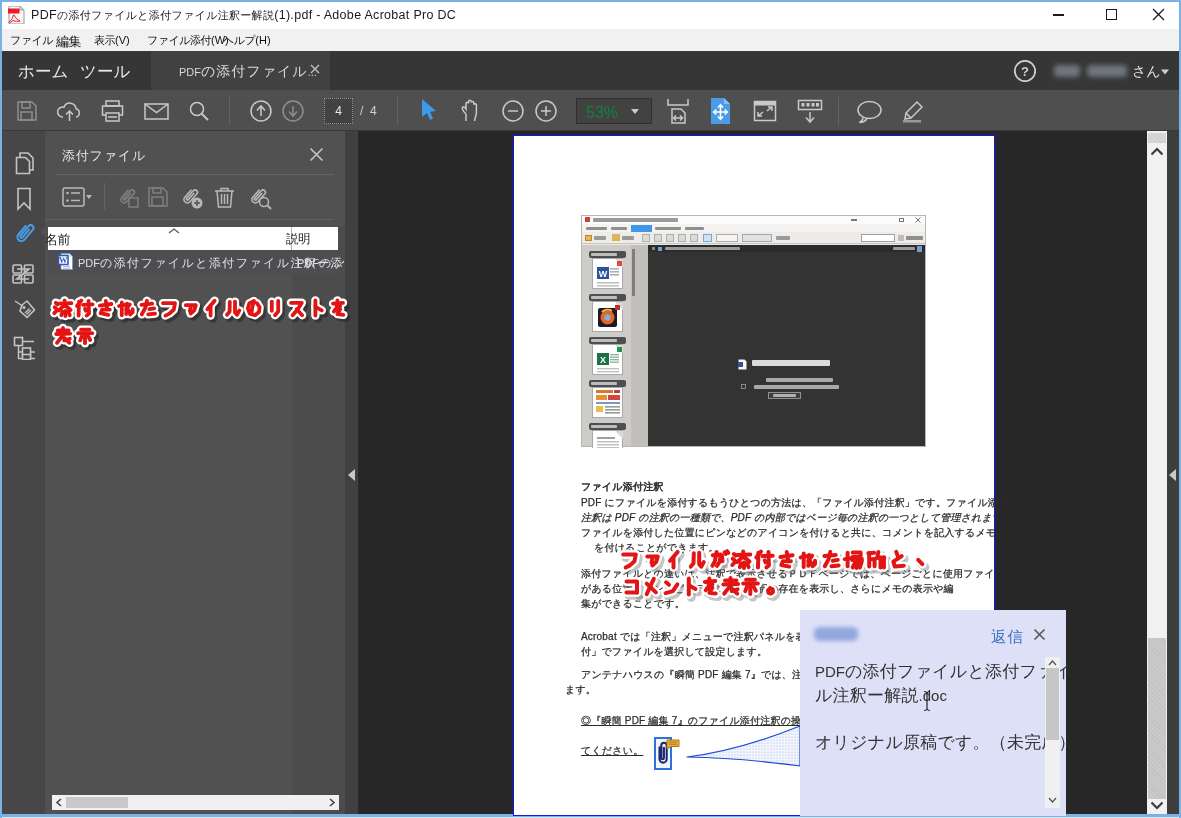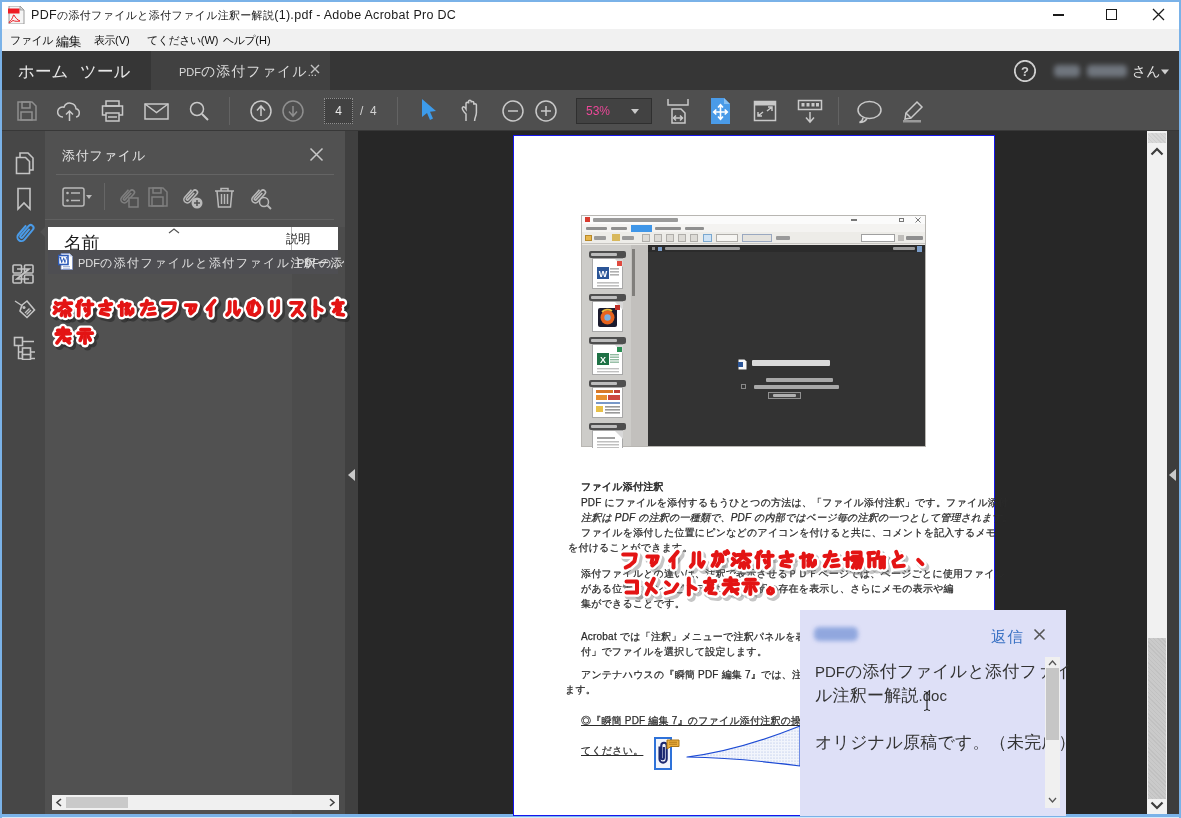--- a/index.html
+++ b/index.html
@@ -19,21 +19,21 @@
 <div class="abs" style="left:31px;top:8px;font-size:12.5px;color:#1b1b1b;letter-spacing:0.3px">PDF<span style="font-size:11px">の添付ファイルと添付ファイル注釈ー解説</span>(1).pdf - Adobe Acrobat Pro DC</div>
 <div class="abs" style="left:1053px;top:14px;width:11px;height:1.5px;background:#1a1a1a"></div>
 <div class="abs" style="left:1106px;top:9px;width:11px;height:11px;border:1.2px solid #1a1a1a"></div>
 <svg class="abs" style="left:1152px;top:8px" width="13" height="13" viewBox="0 0 13 13">
     <path d="M1,1 L12,12 M12,1 L1,12" stroke="#1a1a1a" stroke-width="1.3"></path>
   </svg>
 <div class="abs" style="left:2px;top:29px;width:1177px;height:22px;background:#f1f1f1"></div>
 <div class="abs" style="left:10px;top:33px;font-size:11px;color:#111"><span style="letter-spacing:-0.5px">ファイル</span></div>
 <div class="abs" style="left:56px;top:33px;font-size:13px;color:#111"><span style="letter-spacing:-0.5px">編集</span></div>
 <div class="abs" style="left:94px;top:33px;font-size:11px;color:#111"><span style="letter-spacing:-0.5px">表示</span>(V)</div>
-<div class="abs" style="left:147px;top:33px;font-size:11px;color:#111"><span style="letter-spacing:-0.5px">てください</span>(W)</div>
+<div class="abs" style="left:147px;top:33px;font-size:11px;color:#111"><span style="letter-spacing:-0.5px">ファイル添付</span>(W)</div>
 <div class="abs" style="left:223px;top:33px;font-size:11px;color:#111"><span style="letter-spacing:-0.5px">ヘルプ</span>(H)</div>
 <div class="abs" style="left:2px;top:51px;width:1177px;height:39px;background:#363636"></div>
 <div class="abs" style="left:18px;top:61px;font-size:16.5px;color:#e8e8e8;letter-spacing:0px">ホーム</div>
 <div class="abs" style="left:80px;top:61px;font-size:16.5px;color:#e8e8e8">ツール</div>
 <div class="abs" style="left:151px;top:51px;width:179px;height:39px;background:#414141"></div>
 <div class="abs" style="left:179px;top:63px;font-size:11px;color:#dadada">PDF<span style="font-size:14px;letter-spacing:1px">の添付ファイル</span>...</div>
 <svg class="abs" style="left:310px;top:64px" width="10" height="10" viewBox="0 0 10 10">
     <path d="M1,1 L9,9 M9,1 L1,9" stroke="#c2c2c2" stroke-width="1.4"></path>
   </svg>
 <svg class="abs" style="left:1014px;top:60px" width="22" height="22" viewBox="0 0 22 22">
@@ -91,21 +91,21 @@
 <svg class="abs" style="left:501px;top:99px" width="24" height="24" viewBox="0 0 24 24">
     <circle cx="12" cy="12" r="10" stroke="#c9c9c9" fill="none" stroke-width="1.5"></circle>
     <line x1="7" y1="12" x2="17" y2="12" stroke="#c9c9c9" fill="none" stroke-width="1.5"></line>
   </svg>
 <svg class="abs" style="left:534px;top:99px" width="24" height="24" viewBox="0 0 24 24">
     <circle cx="12" cy="12" r="10" stroke="#c9c9c9" fill="none" stroke-width="1.5"></circle>
     <line x1="7" y1="12" x2="17" y2="12" stroke="#c9c9c9" fill="none" stroke-width="1.5"></line>
     <line x1="12" y1="7" x2="12" y2="17" stroke="#c9c9c9" fill="none" stroke-width="1.5"></line>
   </svg>
 <div class="abs" style="left:576px;top:98px;width:76px;height:26px;background:#424242;border:1px solid #2f2f2f"></div>
-<div class="abs" style="left:586px;top:104px;font-size:12px;color:#ec4899">53%</div>
+<div class="abs" style="left:586px;top:104px;font-size:16px;color:#15803d">53%</div>
 <svg class="abs" style="left:630px;top:108px" width="10" height="7" viewBox="0 0 10 7">
     <path d="M1,1 L5,6 L9,1 z" fill="#c9c9c9"></path>
   </svg>
 <svg class="abs" style="left:666px;top:98px" width="24" height="26" viewBox="0 0 24 26">
     <path d="M2,1 v6 h20 v-6" stroke="#c9c9c9" fill="none" stroke-width="1.5"></path>
     <path d="M6,25 v-14 h9 l4,4 v10 z" stroke="#c9c9c9" fill="none" stroke-width="1.5"></path>
     <path d="M8,20 h8 M10,17.5 l-2.5,2.5 l2.5,2.5 M14,17.5 l2.5,2.5 l-2.5,2.5" stroke="#c9c9c9" fill="none" stroke-width="1.5"></path>
   </svg>
 <svg class="abs" style="left:709px;top:97px" width="23" height="28" viewBox="0 0 23 28">
     <path d="M2,1 h13 l6,6 v20 h-19 z" fill="#4a9be8"></path>
@@ -216,21 +216,21 @@
   </svg>
 <svg class="abs" style="left:246px;top:186px" width="26" height="24" viewBox="0 0 26 24">
     <g transform="rotate(42 11 11)">
       <path d="M8,4 v10 a3.4,3.4 0 0 0 6.8,0 v-10.5 a2.4,2.4 0 0 0 -4.8,0 v10 a1.1,1.1 0 0 0 2.2,0 v-9" fill="none" stroke="#b9b9b9" stroke-width="1.6"></path>
     </g>
     <circle cx="18" cy="16" r="4.5" fill="none" stroke="#b9b9b9" stroke-width="1.5"></circle>
     <line x1="21.5" y1="19.5" x2="25" y2="23" stroke="#b9b9b9" stroke-width="1.8"></line>
   </svg>
 <div class="abs" style="left:48px;top:227px;width:290px;height:23px;background:#ffffff"></div>
 <div class="abs" style="left:291px;top:227px;width:1px;height:23px;background:#b5b5b5"></div>
-<div class="abs" style="left:64px;top:231px;font-size:18px;color:#1a1a1a;letter-spacing:-0.5px">名前</div>
+<div class="abs" style="left:45px;top:231px;font-size:13px;color:#1a1a1a;letter-spacing:-0.5px">名前</div>
 <div class="abs" style="left:286px;top:231px;font-size:12.5px;color:#1a1a1a;letter-spacing:-0.5px">説明</div>
 <svg class="abs" style="left:168px;top:228px" width="12" height="6" viewBox="0 0 12 6">
     <path d="M1,5 L6,1 L11,5" fill="none" stroke="#555" stroke-width="1.2"></path>
   </svg>
 <div class="abs" style="left:48px;top:250px;width:290px;height:24px;background:#4e4e52"></div>
 <svg class="abs" style="left:58px;top:253px" width="15" height="17" viewBox="0 0 15 17">
 <path d="M3,0.5 h8.5 l3,3 v13 h-11.5 z" fill="#fff" stroke="#7d92c8" stroke-width=".8"></path>
 <path d="M11.5,0.5 l3,3 h-3 z" fill="#c8d4ee"></path>
 <rect x="0.5" y="2.5" width="9.5" height="9" fill="#fff" stroke="#2d5bb8" stroke-width="1.6"></rect>
 <text x="5.2" y="10" text-anchor="middle" font-size="8.5" font-weight="bold" fill="#2d5bb8" font-family="Liberation Serif">W</text>
@@ -530,21 +530,21 @@
 <div class="abs" style="left:766px;top:378px;width:67px;height:4px;background:#a8a8a8;border-radius:1px"></div>
 <div class="abs" style="left:754px;top:384.5px;width:85px;height:4px;background:#a8a8a8;border-radius:1px"></div>
 <div class="abs" style="left:741px;top:383.5px;width:5px;height:5px;border:1px solid #888"></div>
 <div class="abs" style="left:768px;top:392px;width:33px;height:7px;background:#3e3e3e;border:1px solid #909090"></div>
 <div class="abs" style="left:773px;top:394px;width:23px;height:3px;background:#b0b0b0;border-radius:1px"></div>
 <div class="abs" style="left:578px;top:448px;width:350px;height:30px;background:#ffffff"></div>
 <div class="abs" style="left:581px;top:480px;font-family:'Liberation Sans',sans-serif;font-size:10px;letter-spacing:0.2px;-webkit-text-stroke:0.25px #2b2b2b;white-space:nowrap;color:#2b2b2b;"><span style="-webkit-text-stroke:0.5px #2b2b2b">ファイル添付注釈</span></div>
 <div class="abs" style="left:581px;top:496px;font-family:'Liberation Sans',sans-serif;font-size:10px;letter-spacing:0.2px;-webkit-text-stroke:0.25px #2b2b2b;white-space:nowrap;color:#2b2b2b;">PDF にファイルを添付するもうひとつの方法は、「ファイル添付注釈」です。ファイル添付</div>
 <div class="abs" style="left:581px;top:511px;font-family:'Liberation Sans',sans-serif;font-size:10px;letter-spacing:0.2px;-webkit-text-stroke:0.25px #2b2b2b;white-space:nowrap;color:#2b2b2b;font-style:italic;">注釈は PDF の注釈の一種類で、PDF の内部ではページ毎の注釈の一つとして管理されます。</div>
 <div class="abs" style="left:581px;top:526px;font-family:'Liberation Sans',sans-serif;font-size:10px;letter-spacing:0.2px;-webkit-text-stroke:0.25px #2b2b2b;white-space:nowrap;color:#2b2b2b;">ファイルを添付した位置にピンなどのアイコンを付けると共に、コメントを記入するメモ</div>
-<div class="abs" style="left:568px;top:541px;font-family:Liberation Serif, serif;font-size:10px;letter-spacing:0.2px;-webkit-text-stroke:0.25px #2b2b2b;white-space:nowrap;color:#2b2b2b;">を付けることができます。</div>
+<div class="abs" style="left:594px;top:541px;font-family:Liberation Serif, serif;font-size:10px;letter-spacing:0.2px;-webkit-text-stroke:0.25px #2b2b2b;white-space:nowrap;color:#2b2b2b;">を付けることができます。</div>
 <div class="abs" style="left:581px;top:567px;font-family:'Liberation Sans',sans-serif;font-size:10px;letter-spacing:0.2px;-webkit-text-stroke:0.25px #2b2b2b;white-space:nowrap;color:#2b2b2b;">添付ファイルとの違いは、注釈で表示させるＰＤＦページでは、ページごとに使用ファイル</div>
 <div class="abs" style="left:581px;top:582px;font-family:'Liberation Sans',sans-serif;font-size:10px;letter-spacing:0.2px;-webkit-text-stroke:0.25px #2b2b2b;white-space:nowrap;color:#2b2b2b;">がある位置にピンなどのアイコンで注釈の存在を表示し、さらにメモの表示や編</div>
 <div class="abs" style="left:581px;top:597px;font-family:Liberation Mono, monospace;font-size:10px;letter-spacing:0.2px;-webkit-text-stroke:0.25px #2b2b2b;white-space:nowrap;color:#2b2b2b;">集ができることです。</div>
 <div class="abs" style="left:581px;top:630px;font-family:'Liberation Sans',sans-serif;font-size:10px;letter-spacing:0.2px;-webkit-text-stroke:0.25px #2b2b2b;white-space:nowrap;color:#2b2b2b;">Acrobat では「注釈」メニューで注釈パネルを表示して、注釈のリストで「ファイル添</div>
 <div class="abs" style="left:581px;top:645px;font-family:'Liberation Sans',sans-serif;font-size:10px;letter-spacing:0.2px;-webkit-text-stroke:0.25px #2b2b2b;white-space:nowrap;color:#2b2b2b;">付」でファイルを選択して設定します。</div>
 <div class="abs" style="left:581px;top:668px;font-family:'Liberation Sans',sans-serif;font-size:10px;letter-spacing:0.2px;-webkit-text-stroke:0.25px #2b2b2b;white-space:nowrap;color:#2b2b2b;">アンテナハウスの『瞬簡 PDF 編集 7』では、注釈の一種類としてファイルを添付でき</div>
 <div class="abs" style="left:565px;top:683px;font-family:'Liberation Sans',sans-serif;font-size:10px;letter-spacing:0.2px;-webkit-text-stroke:0.25px #2b2b2b;white-space:nowrap;color:#2b2b2b;">ます。</div>
 <div class="abs" style="left:581px;top:714px;font-family:'Liberation Sans',sans-serif;font-size:10px;letter-spacing:0.2px;-webkit-text-stroke:0.25px #2b2b2b;white-space:nowrap;text-decoration:underline;color:#333;">◎『瞬簡 PDF 編集 7』のファイル添付注釈の操作例とても簡単に操作できますので参考</div>
 <div class="abs" style="left:581px;top:744px;font-family:'Liberation Sans',sans-serif;font-size:10px;letter-spacing:0.2px;-webkit-text-stroke:0.25px #2b2b2b;white-space:nowrap;text-decoration:underline;color:#333;">てください。</div>
 <svg class="abs" style="left:550px;top:530px" width="420" height="80" viewBox="550 530 420 80">

